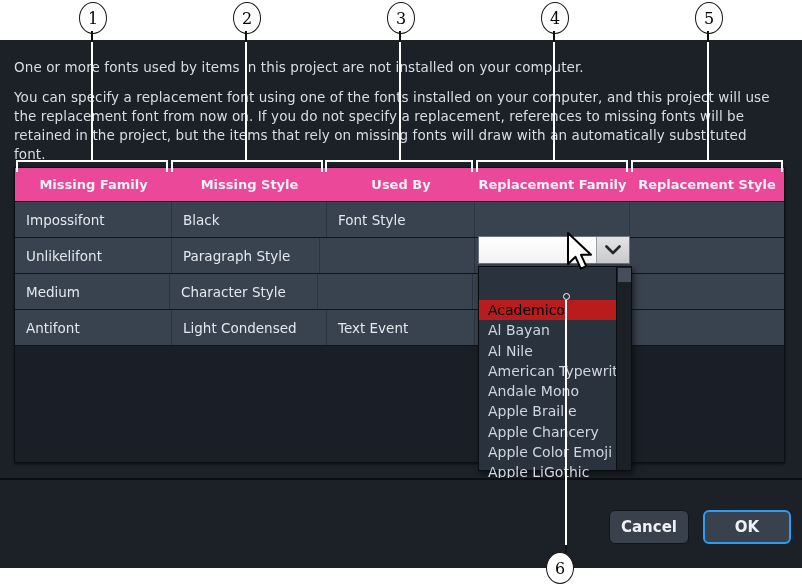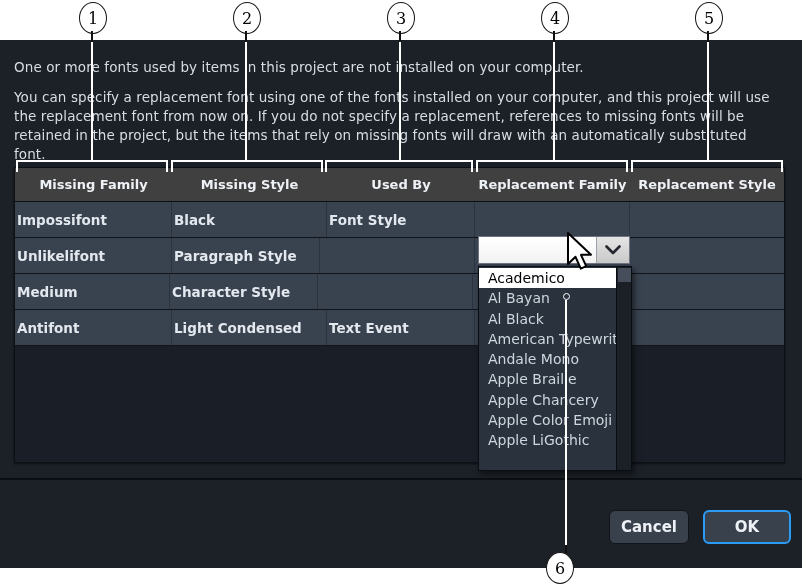--- a/index.html
+++ b/index.html
@@ -51,21 +51,21 @@
     width: 771px;
     height: 296px;
     border: 1px solid #0c0f14;
     background: #1a1f27;
     box-sizing: border-box;
     box-shadow: 0 1px 2px rgba(0,0,0,.6);
   }
   #thead {
     display: flex;
     height: 33px;
-    background: #404040;
+    background: #ec4899;
     border-bottom: 1px solid #0c0f14;
   }
   #thead .th {
     color: #eef1f5;
     font-size: 13px;
     font-weight: bold;
     display: flex;
     align-items: center;
     justify-content: center;
     box-sizing: border-box;
@@ -75,24 +75,23 @@
     height: 36px;
     background: #39424f;
     border-bottom: 1px solid #11151b;
     box-sizing: border-box;
   }
   .trow .td {
     color: #e3e8ee;
     font-size: 13.5px;
     display: flex;
     align-items: center;
-    padding-left: 2px;
+    padding-left: 11px;
     box-sizing: border-box;
     border-right: 1px solid #2b333e;
-    font-weight: bold;
   }
   .trow .td:last-child { border-right: none; }
   .col0 { width: 157px; }
   .col1 { width: 155px; }
   .col2 { width: 148px; }
   .col3 { width: 155px; }
   .col4 { width: 154px; }
   #tfill {
     background: #1a1f27;
     height: 113px;
@@ -145,22 +144,23 @@
     height: 20.3px;
     line-height: 20.3px;
     color: #cfd6de;
     font-size: 14px;
     padding-left: 9px;
     white-space: nowrap;
     overflow: hidden;
     box-sizing: border-box;
   }
   .dd-item.sel {
-    background: #ffffff;
+    background: #b91c1c;
     color: #000000;
+    margin-top: 32px;
   }
   #dd-scroll {
     width: 15px;
     background: #1b2027;
     border-left: 1px solid #0a0d11;
     position: relative;
   }
   #dd-thumb {
     position: absolute;
     left: 1px; top: 1px;
@@ -304,21 +304,21 @@
         <svg width="16" height="10" viewBox="0 0 16 10">
           <path d="M1.5 1.5 L8 8 L14.5 1.5" fill="none" stroke="#22272e" stroke-width="2.6" stroke-linecap="round" stroke-linejoin="round"></path>
         </svg>
       </div>
     </div>
 
     <div id="dropdown">
       <div id="dd-items">
         <div class="dd-item sel">Academico</div>
         <div class="dd-item">Al Bayan</div>
-        <div class="dd-item">Al Black</div>
+        <div class="dd-item">Al Nile</div>
         <div class="dd-item">American Typewriter</div>
         <div class="dd-item">Andale Mono</div>
         <div class="dd-item">Apple Braille</div>
         <div class="dd-item">Apple Chancery</div>
         <div class="dd-item">Apple Color Emoji</div>
         <div class="dd-item">Apple LiGothic</div>
       </div>
       <div id="dd-scroll">
         <div id="dd-thumb"></div>
       </div>

